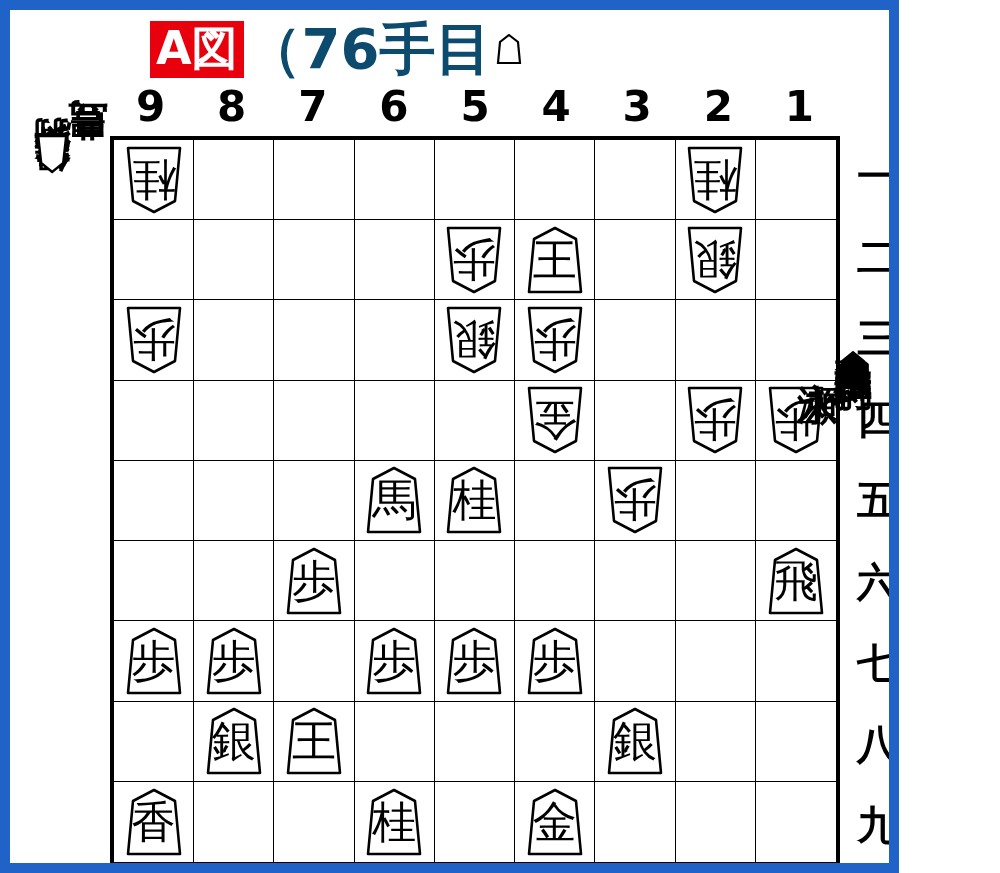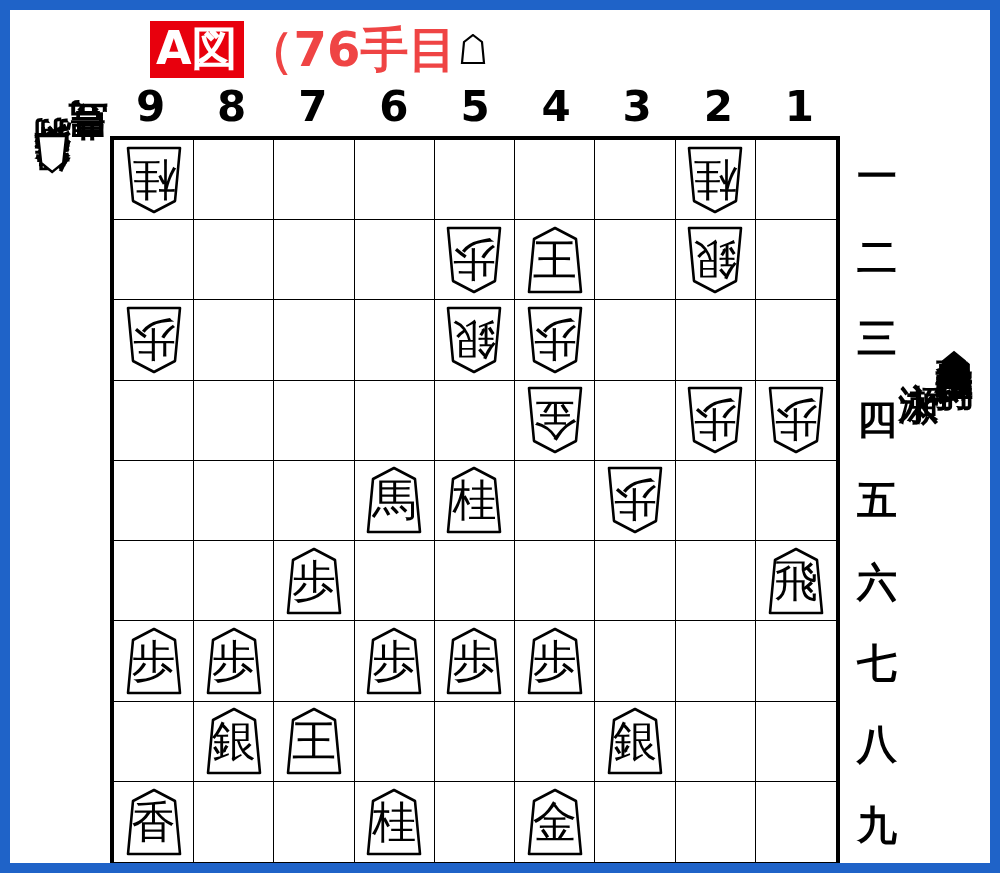--- a/index.html
+++ b/index.html
@@ -2,21 +2,21 @@
 <html><head>
 <meta charset="utf-8">
 <style>
   html, body {
     margin: 0;
     padding: 0;
     background: #ffffff;
   }
   #page {
     position: relative;
-    width: 1000px;
+    width: 899px;
     height: 873px;
     background: #ffffff;
     box-sizing: border-box;
     border: 10px solid #1f63c8;
     font-family: "DejaVu Sans", "Liberation Sans", sans-serif;
     overflow: hidden;
   }
   
   #title-row {
     position: absolute;
@@ -30,23 +30,23 @@
   .title-badge {
     background: #e8000d;
     color: #ffffff;
     font-size: 46px;
     line-height: 1;
     font-weight: bold;
     padding: 4px 6px 7px 6px;
     letter-spacing: 0px;
   }
   .title-text {
-    font-size: 48px;
+    font-size: 56px;
     line-height: 1;
-    color: #ef4444;
+    color: #0c4a6e;
     font-weight: bold;
     white-space: nowrap;
   }
   .title-pawn-icon {
     display: inline-block;
     width: 26px;
     height: 30px;
     vertical-align: -4px;
     margin: 0 2px;
   }

